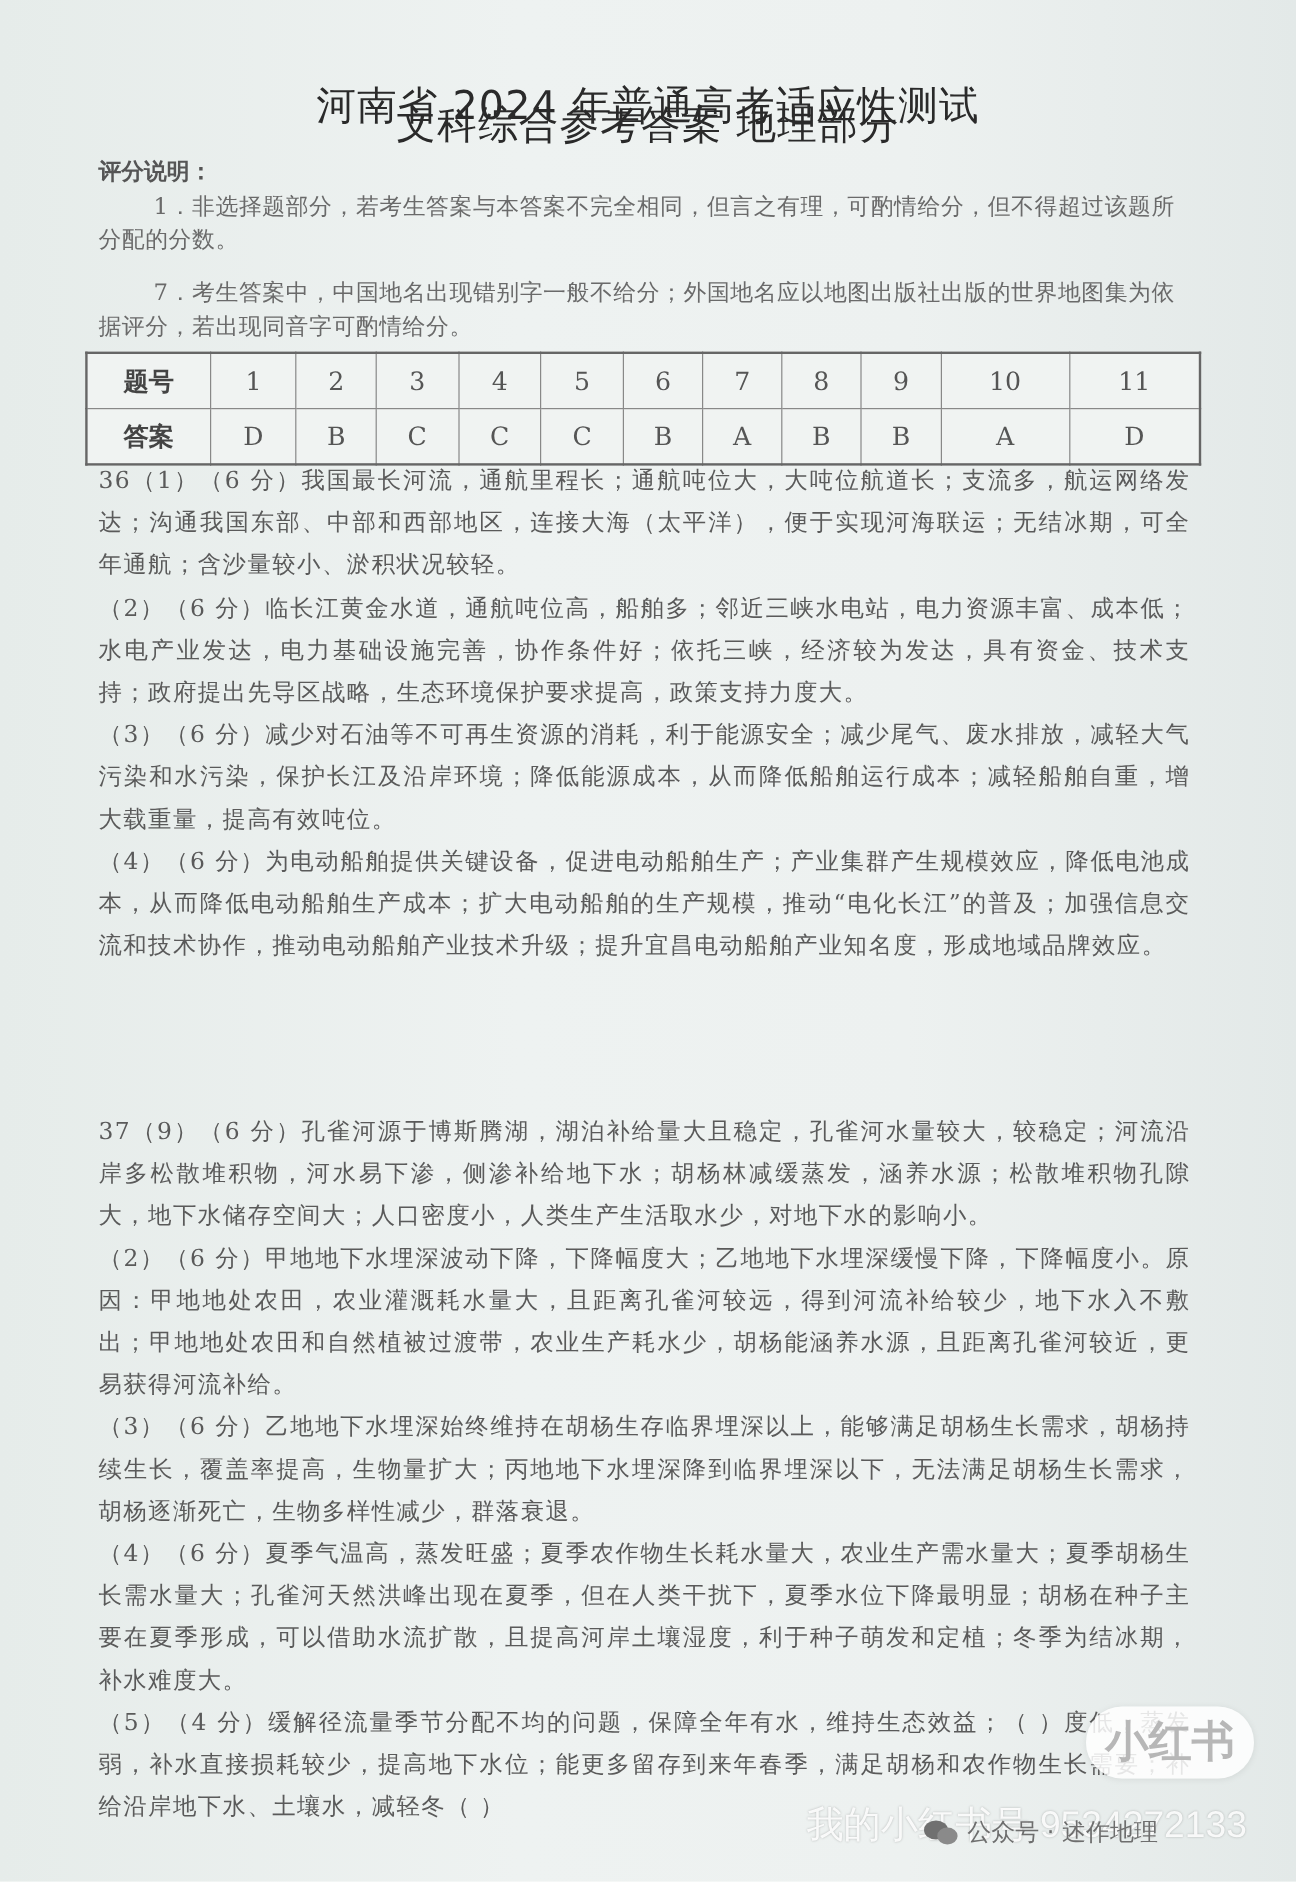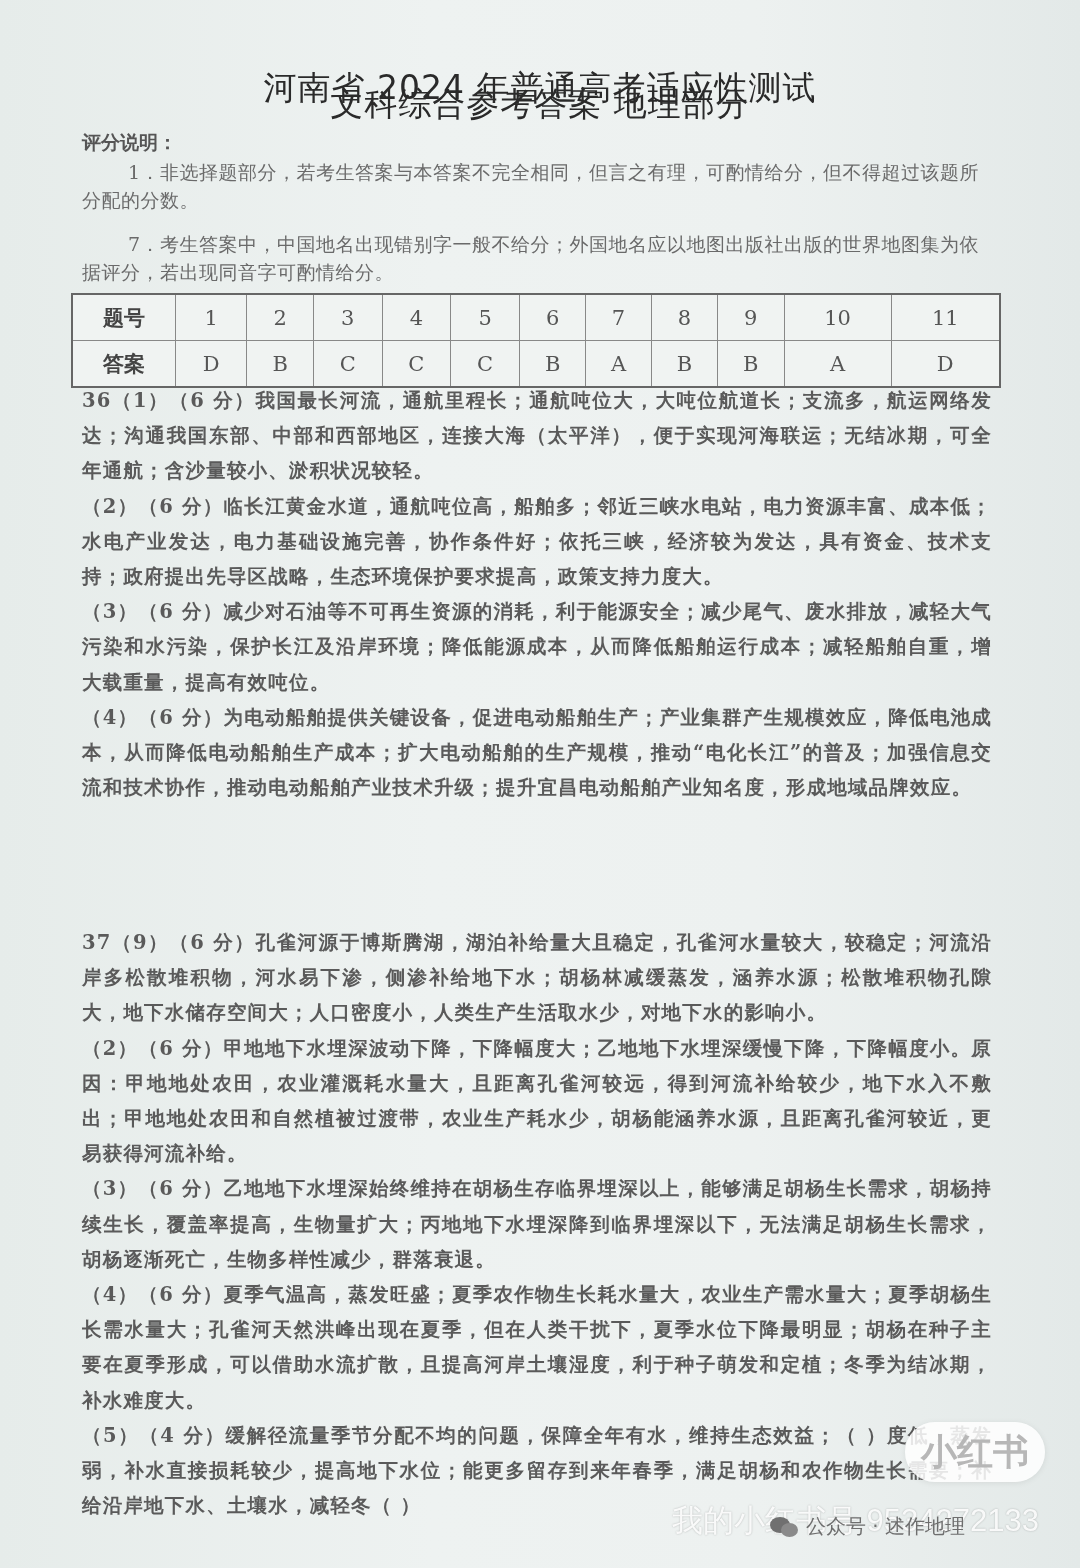--- a/index.html
+++ b/index.html
@@ -78,21 +78,21 @@
   .body-text {
     position: absolute;
     left: 82px;
     width: 910px;
     font-size: 19.5px;
     line-height: 35.2px;
     color: #5a5a5a;
     letter-spacing: 1.2px;
     text-align: justify;
   }
-  .para { margin: 0; font-weight: bold; }
+  .para { margin: 0; }
 
   .badge {
     position: absolute;
     left: 905px; top: 1422px;
     width: 140px; height: 60px;
     border-radius: 30px;
     background: rgba(255,255,255,0.85);
     font-family: "DejaVu Sans", "Liberation Sans", sans-serif;
     font-weight: bold;
     font-size: 36px;

